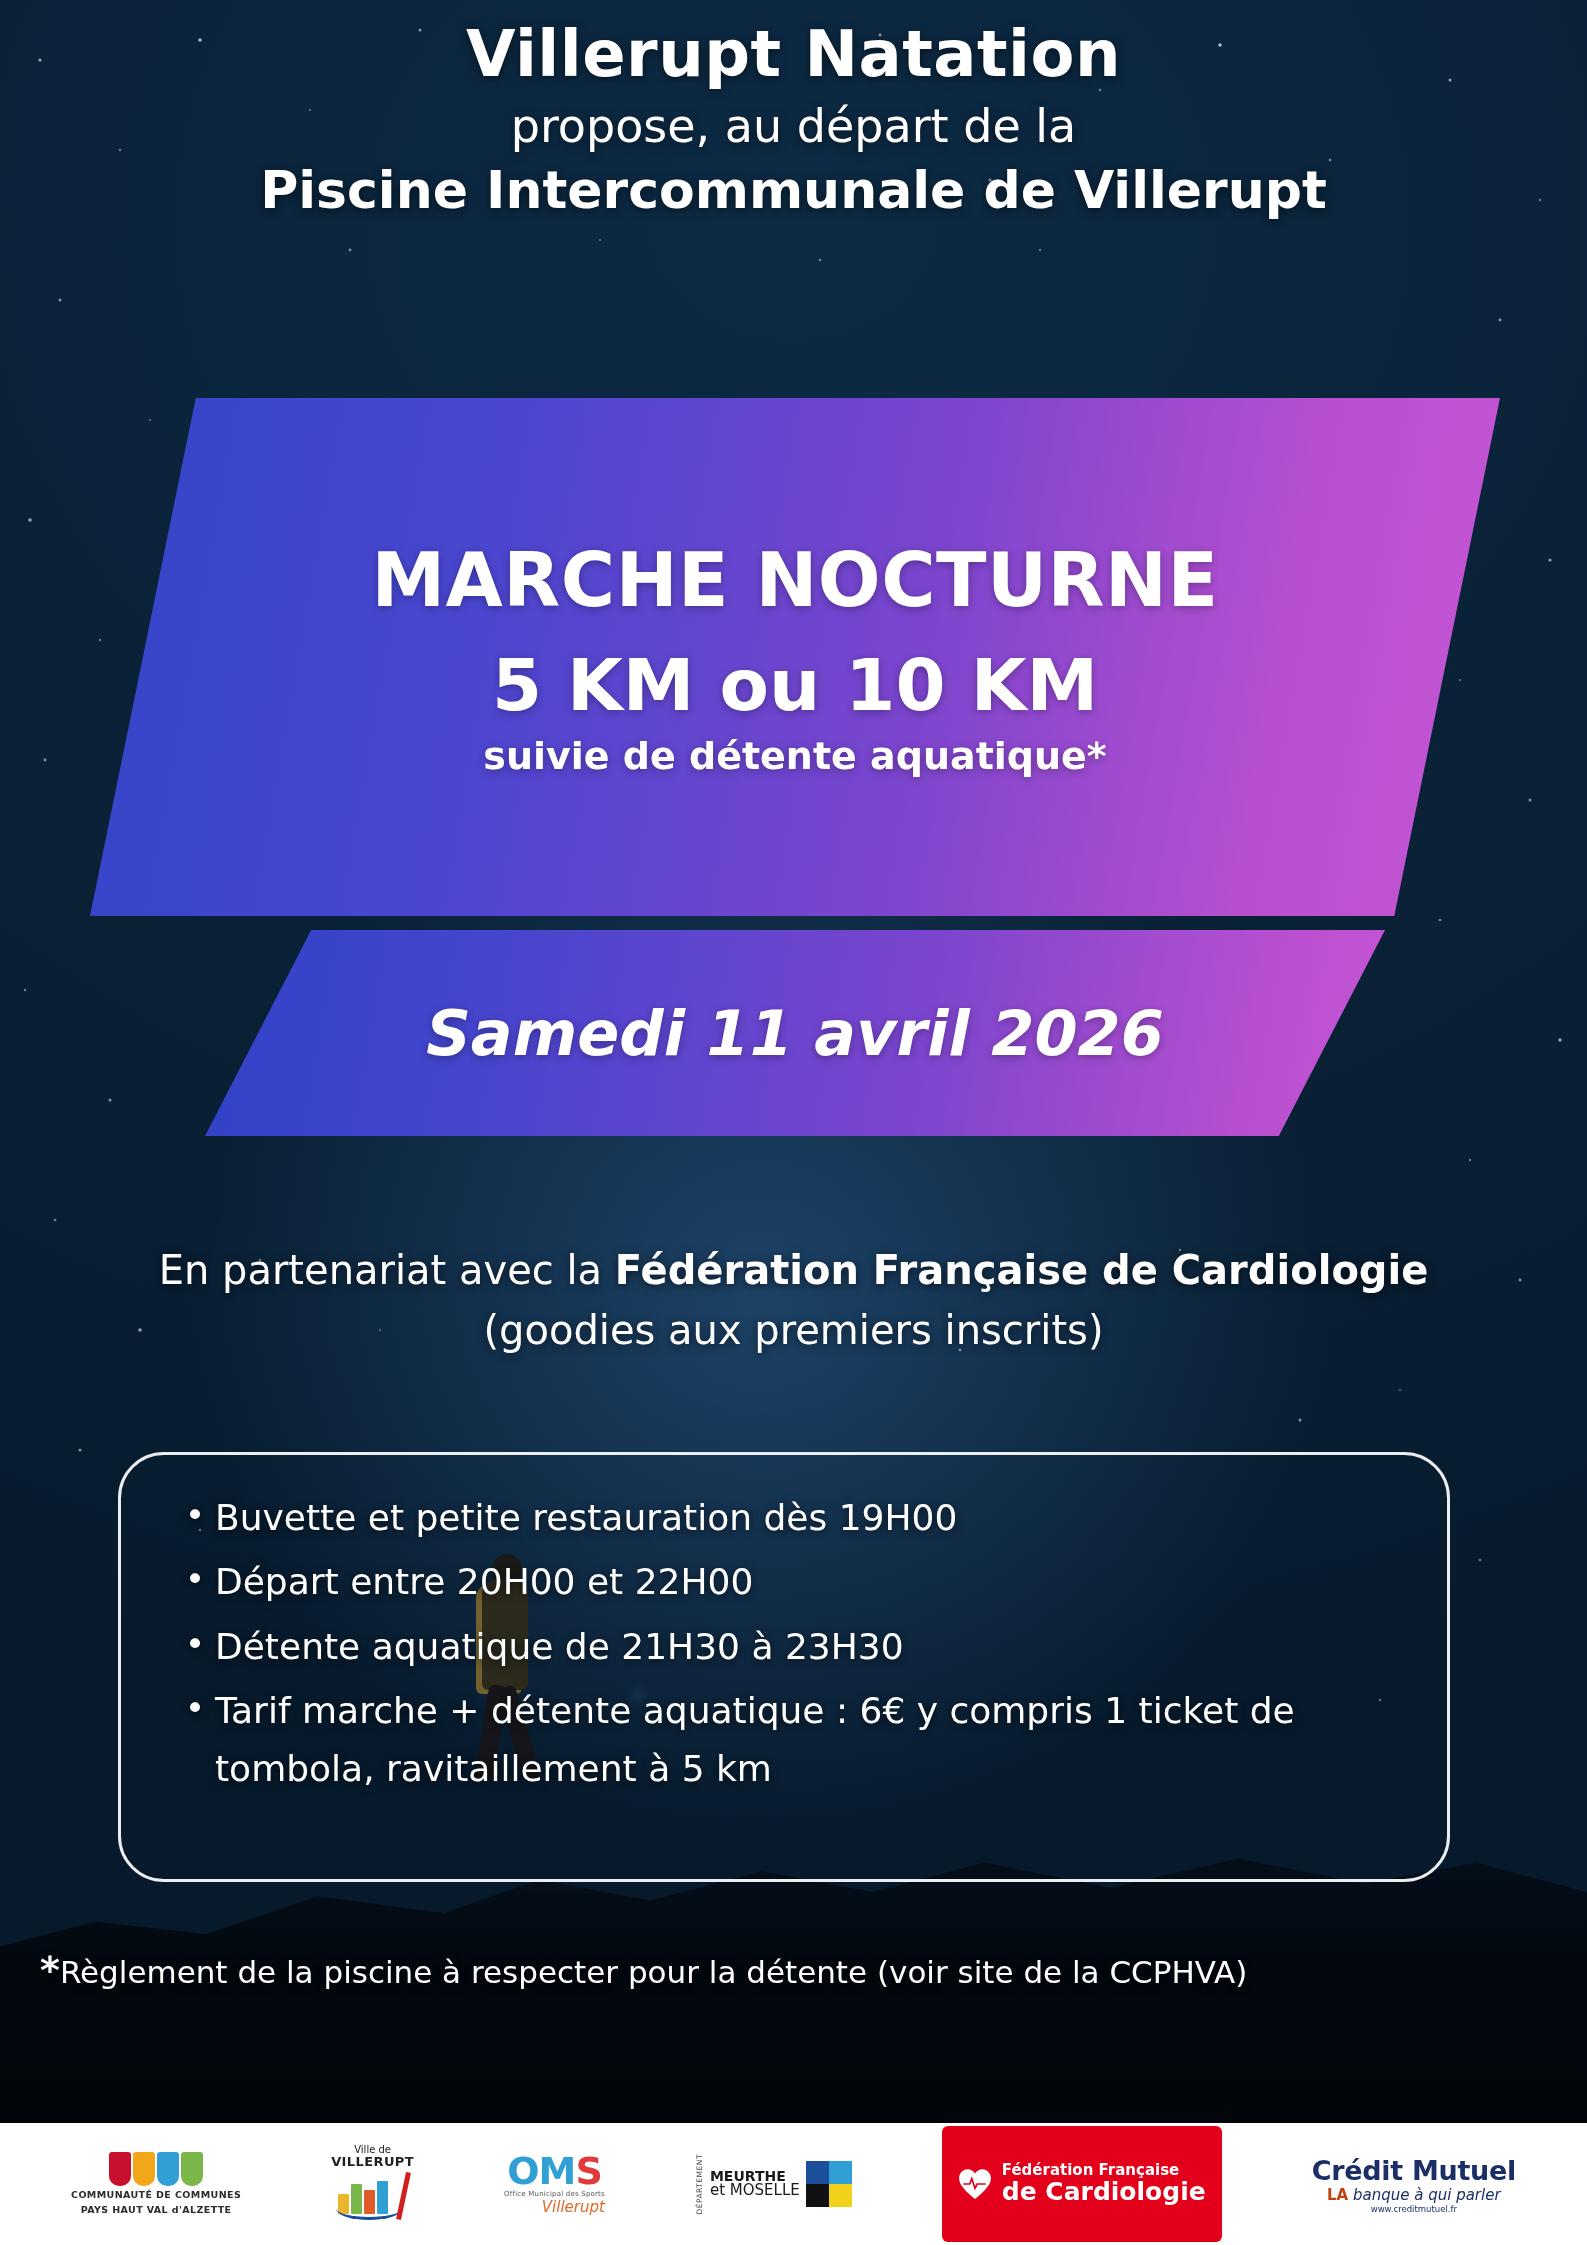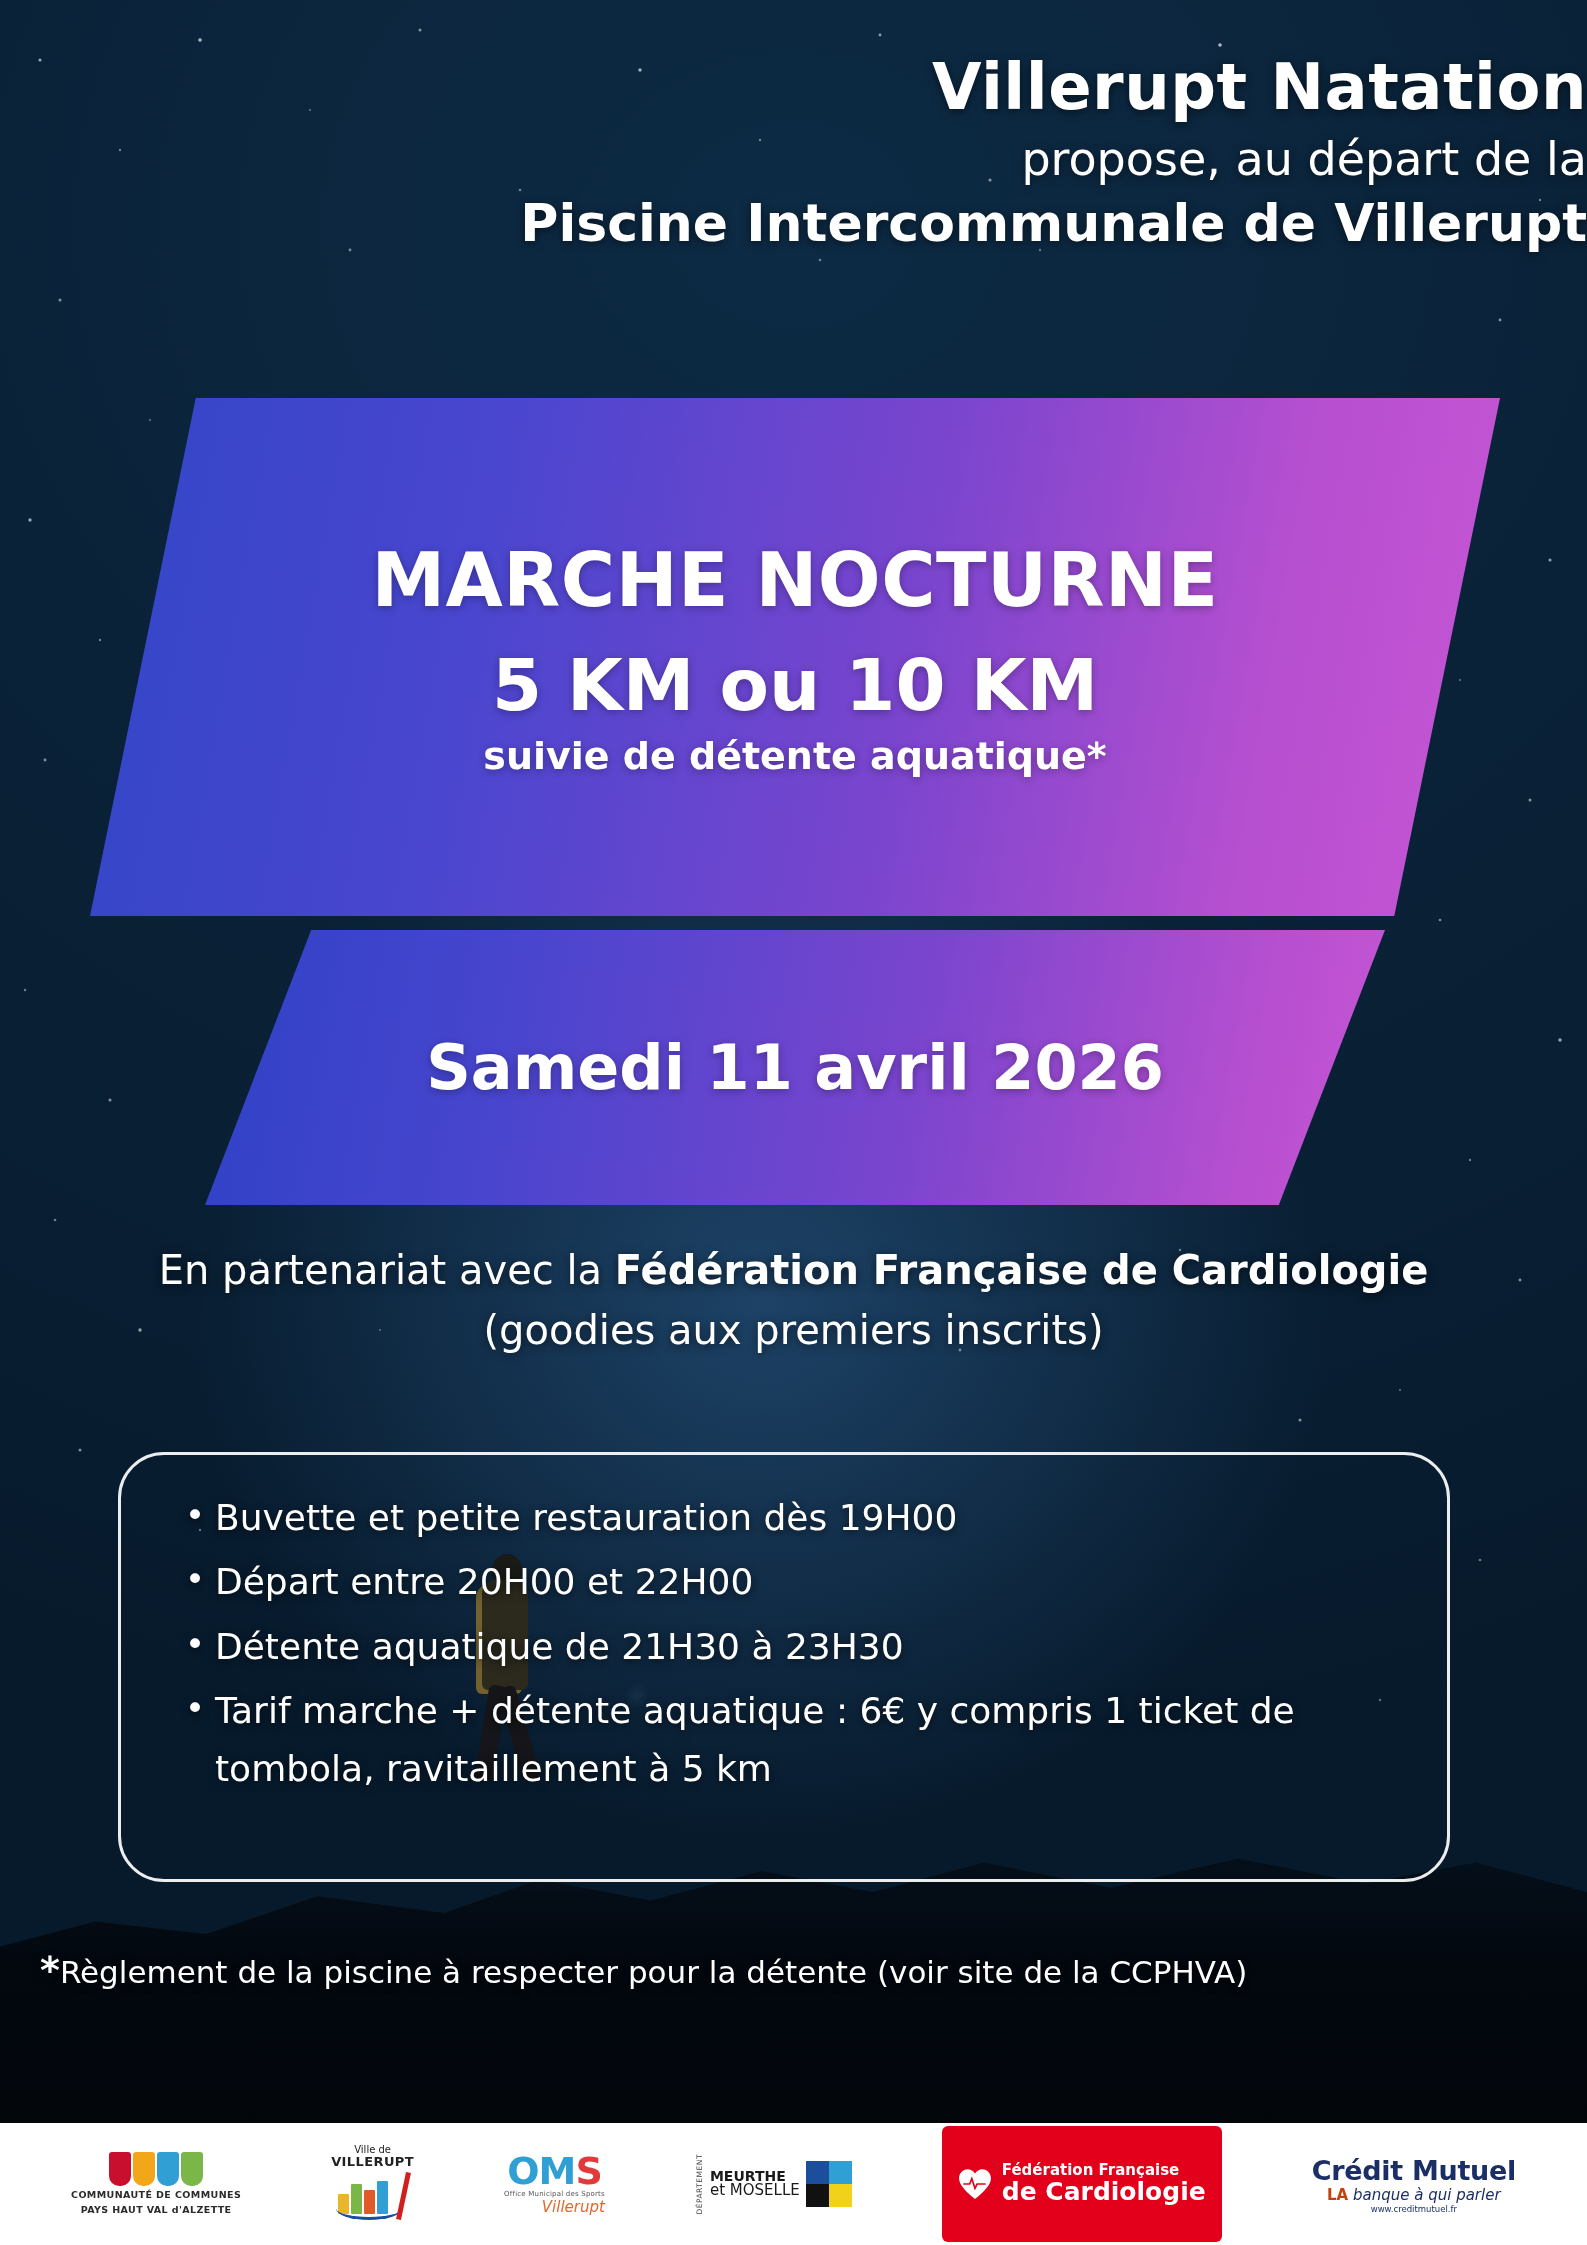--- a/index.html
+++ b/index.html
@@ -82,24 +82,24 @@
     background: #16161a;
     border-radius: 6px;
     top: 145px;
   }
   .walker .leg1 { left: 30px; transform: rotate(9deg); }
   .walker .leg2 { left: 58px; transform: rotate(-16deg); }
 
   
   .header {
     position: absolute;
-    top: 52px;
+    top: 19px;
     left: 0;
     right: 0;
-    text-align: right;
+    text-align: center;
     color: #ffffff;
     text-shadow: 0 2px 10px rgba(0,0,0,0.55);
   }
   .title-1 {
     font-size: 64px;
     font-weight: 700;
     letter-spacing: 0.5px;
     line-height: 1.12;
   }
   .title-2 {
@@ -152,24 +152,25 @@
   .bm-line3 {
     font-size: 38px;
     font-weight: 700;
     margin-top: 0;
   }
   .banner-date {
     position: absolute;
     left: 205px;
     top: 930px;
     width: 1180px;
-    height: 275px;
+    height: 206px;
     background: linear-gradient(100deg, #2f42c6 0%, #4745ce 25%, #7b45ce 60%, #b74fd0 88%, #c756d4 100%);
     clip-path: polygon(9% 0%, 100% 0%, 91% 100%, 0% 100%);
     box-shadow: 0 10px 30px rgba(0,0,0,0.32);
+    font-style: italic;
   }
   .banner-date-inner {
     position: absolute;
     inset: 0;
     display: flex;
     align-items: center;
     justify-content: center;
     color: #fff;
     font-size: 62px;
     font-weight: 700;

